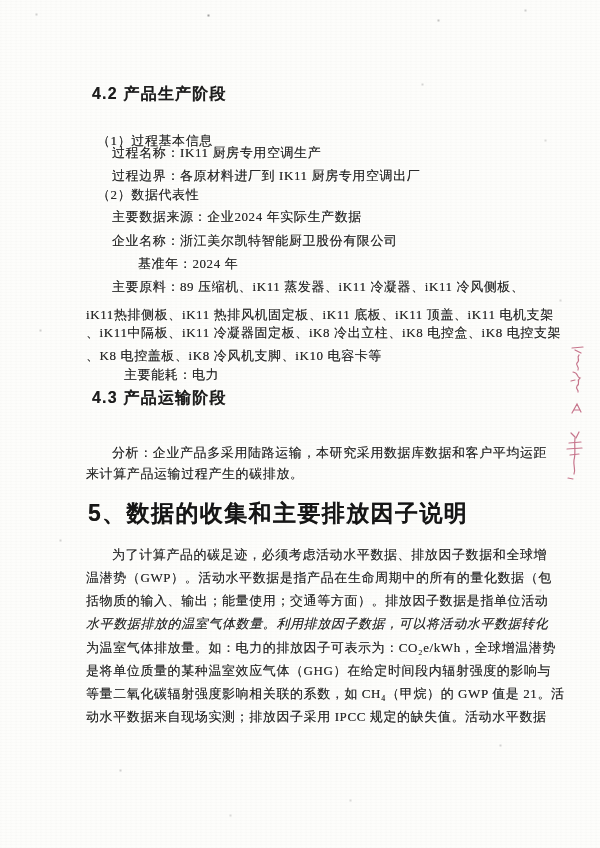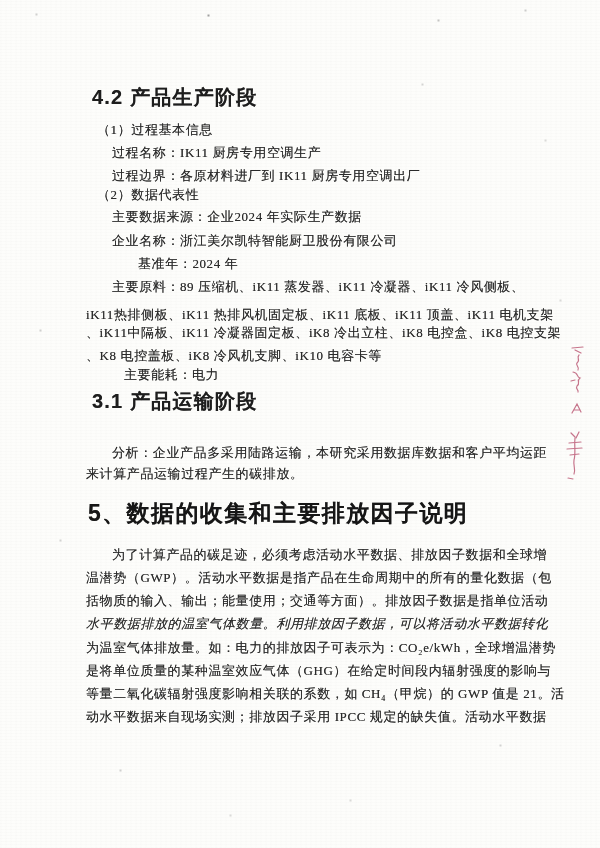--- a/index.html
+++ b/index.html
@@ -22,21 +22,21 @@
     font-size: 13px;
     letter-spacing: 0.6px;
     color: #2a2a2a;
     text-shadow: 0 0 0.4px rgba(50,50,50,0.65);
   }
   .h2 {
     position: absolute;
     white-space: nowrap;
     font-family: "Liberation Sans", sans-serif;
     font-weight: 700;
-    font-size: 20px;
+    font-size: 16px;
     letter-spacing: 1.2px;
     color: #1d1d1d;
     text-shadow: 0 0 0.4px rgba(30,30,30,0.6);
   }
   .h1 {
     position: absolute;
     white-space: nowrap;
     font-family: "Liberation Sans", sans-serif;
     font-weight: 700;
     font-size: 23px;
@@ -70,34 +70,34 @@
 </style>
 </head>
 <body>
 
 <div class="page">
 
   <div class="speckles"></div>
 
   <div class="h2" style="top:84px; left:92px;">4.2 产品生产阶段</div>
 
-  <div class="ln" style="top:121px; left:97px;">（1）过程基本信息</div>
+  <div class="ln" style="top:132px; left:97px;">（1）过程基本信息</div>
   <div class="ln" style="top:144px; left:112px;">过程名称：IK11 厨房专用空调生产</div>
   <div class="ln" style="top:167px; left:112px;">过程边界：各原材料进厂到 IK11 厨房专用空调出厂</div>
   <div class="ln" style="top:186px; left:97px;">（2）数据代表性</div>
   <div class="ln" style="top:208px; left:112px;">主要数据来源：企业2024 年实际生产数据</div>
   <div class="ln" style="top:232px; left:112px;">企业名称：浙江美尔凯特智能厨卫股份有限公司</div>
   <div class="ln" style="top:255px; left:112px;margin-left:26px;">基准年：2024 年</div>
   <div class="ln" style="top:278px; left:112px;">主要原料：89 压缩机、iK11 蒸发器、iK11 冷凝器、iK11 冷风侧板、</div>
   <div class="ln" style="top:306px; left:86px;">iK11热排侧板、iK11 热排风机固定板、iK11 底板、iK11 顶盖、iK11 电机支架</div>
   <div class="ln" style="top:324px; left:86px;">、iK11中隔板、iK11 冷凝器固定板、iK8 冷出立柱、iK8 电控盒、iK8 电控支架</div>
   <div class="ln" style="top:347px; left:86px;">、K8 电控盖板、iK8 冷风机支脚、iK10 电容卡等</div>
   <div class="ln" style="top:366px; left:124px;">主要能耗：电力</div>
 
-  <div class="h2" style="top:388px; left:92px;">3.1 产品运输阶段</div>
+  <div class="h2" style="top:388px; left:92px;">4.3 产品运输阶段</div>
 
   <div class="ln" style="top:444px; left:112px;">分析：企业产品多采用陆路运输，本研究采用数据库数据和客户平均运距</div>
   <div class="ln" style="top:465px; left:86px;">来计算产品运输过程产生的碳排放。</div>
 
   <div class="h1" style="top:498px; left:88px;">5、数据的收集和主要排放因子说明</div>
 
   <div class="ln" style="top:569px; left:86px;">温潜势（GWP）。活动水平数据是指产品在生命周期中的所有的量化数据（包</div>
   <div class="ln" style="top:546px; left:112px;">为了计算产品的碳足迹，必须考虑活动水平数据、排放因子数据和全球增</div>
   <div class="ln" style="top:592px; left:86px;">括物质的输入、输出；能量使用；交通等方面）。排放因子数据是指单位活动</div>
   <div class="ln" style="top:615px; left:86px;font-style:italic;">水平数据排放的温室气体数量。利用排放因子数据，可以将活动水平数据转化</div>

